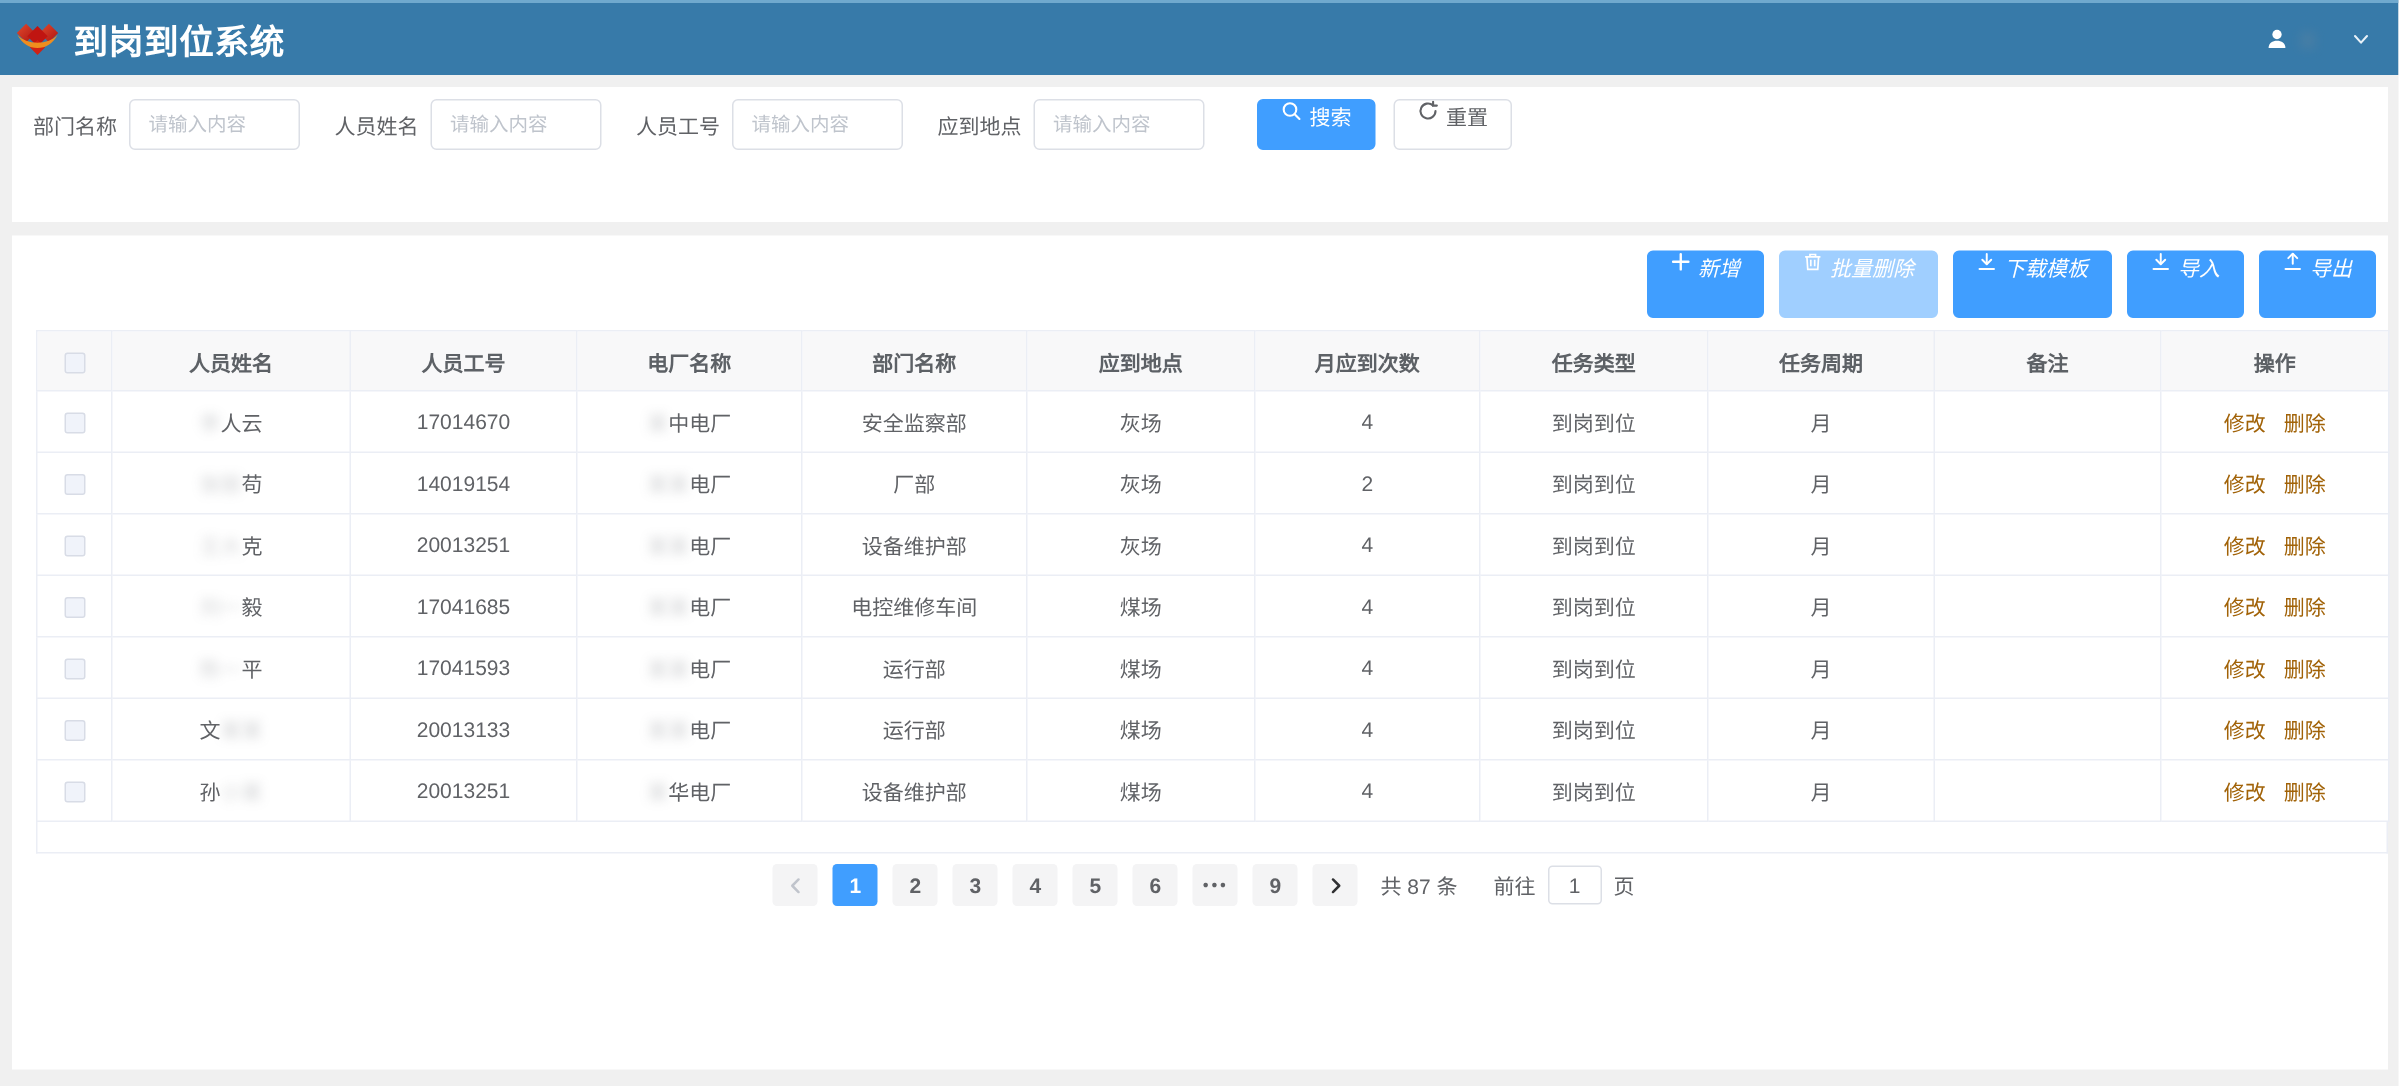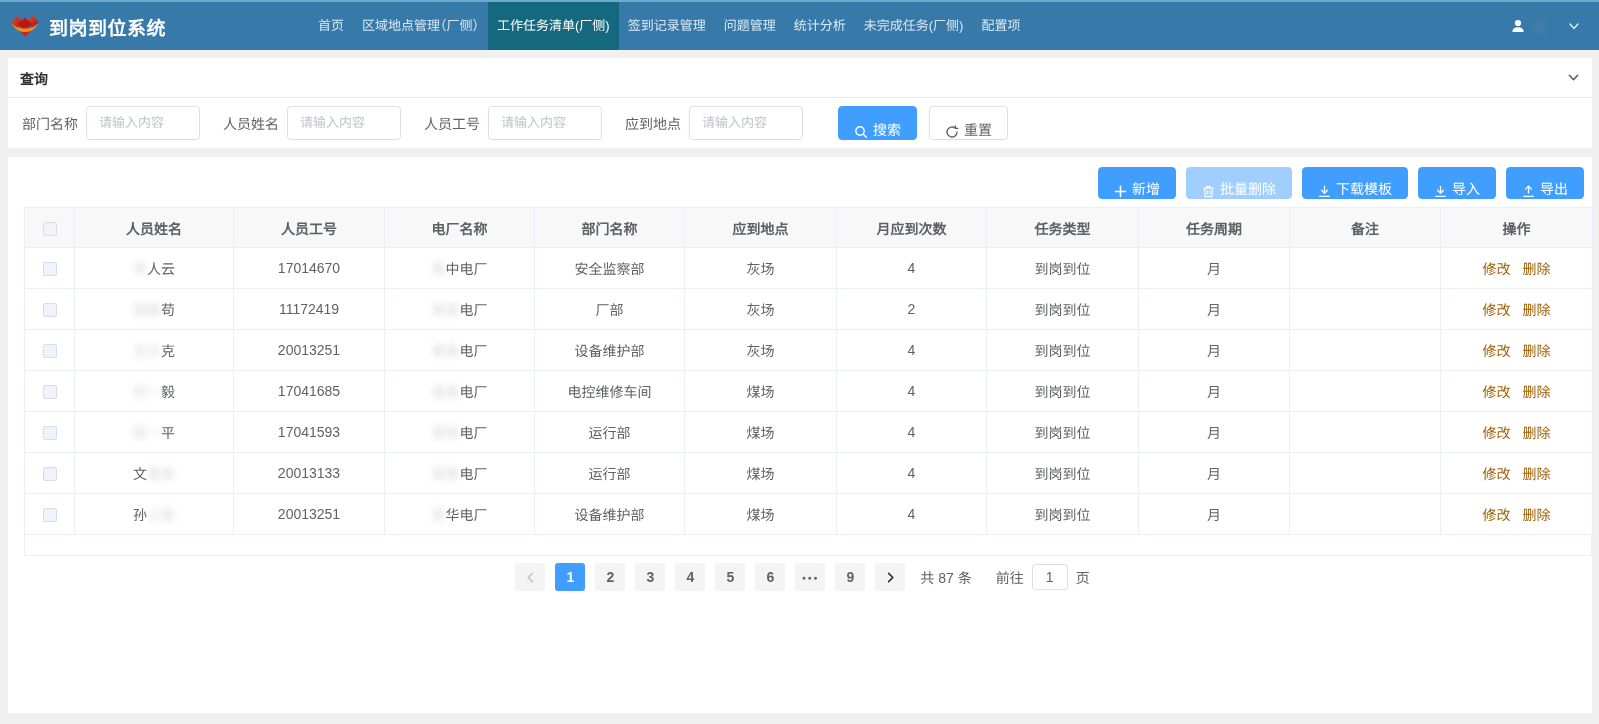--- a/index.html
+++ b/index.html
@@ -16,21 +16,21 @@
   svg { display: block; }
 
   
   .navbar {
     position: absolute; left: 0; top: 0; width: 1599px; height: 50px;
     background: var(--navbar-bg, #377aa9);
     border-top: 2px solid var(--navbar-topline, #70a9ce);
   }
   .brand { position: absolute; left: 10px; top: 0; height: 48px; display: flex; align-items: center; }
   .brand .logo { margin-right: 9px; }
-  .brand-title { color: #fff; font-size: 19px; font-weight: bold; letter-spacing: .5px; }
+  .brand-title { color: #fff; font-size: 23px; font-weight: bold; letter-spacing: .5px; }
   .nav { position: absolute; left: 309px; top: 0; height: 48px; display: flex; }
   .nav-item {
     height: 48px; line-height: 48px; padding: 0 9px;
     color: #d9e8f3; font-size: 13px; cursor: pointer; white-space: nowrap;
     font-feature-settings: 'halt' 1;
   }
   .nav-item.active { background: var(--navbar-active, #15697e); color: #fff; }
   .nav-right { position: absolute; right: 18px; top: 0; height: 48px; display: flex; align-items: center; }
   .nav-user { color: #cfe2ef; margin: 0 6px 0 6px; font-size: 13px; }
   .nav-right .chev { margin-left: 16px; color: #e8f1f8; }
@@ -49,33 +49,33 @@
   .q-label { margin-right: 8px; color: #606266; white-space: nowrap; }
   .q-input {
     width: 114px; height: 34px; border: 1px solid #dcdfe6; border-radius: 4px;
     padding: 0 12px; font-size: 13px; color: #606266; margin-right: 23px;
     outline: none; font-family: inherit; background: #fff;
   }
   .q-input::placeholder { color: #bfc4cc; }
 
   .btn {
     height: 34px; border-radius: 4px; border: 1px solid transparent;
-    display: inline-flex; align-items: flex-end; gap: 5px; padding: 0 15px;
+    display: inline-flex; align-items: flex-start; gap: 5px; padding: 0 15px;
     font-size: 14px; cursor: pointer; font-family: inherit; white-space: nowrap;
   }
   .btn-primary { background: var(--accent, #409eff); border-color: var(--accent, #409eff); color: #fff; }
   .btn-primary.disabled { background: var(--accent-disabled, #a0cfff); border-color: var(--accent-disabled, #a0cfff); cursor: not-allowed; }
   .btn-plain { background: #fff; border-color: #dcdfe6; color: #606266; }
   .btn-search { margin-left: 12px; }
   .btn-reset { margin-left: 12px; }
 
   
   .table-panel { top: 157px; height: 556px; padding: 0 8px; }
   .toolbar { padding-top: 10px; display: flex; justify-content: flex-end; gap: 10px; }
-  .toolbar .btn { height: 32px; }
+  .toolbar .btn { height: 45px; font-style: italic; }
 
   table.tbl {
     margin: 8px 0 0 8px; width: 1568px;
     border-collapse: collapse; table-layout: fixed;
   }
   .tbl th, .tbl td {
     border: 1px solid #ebeef5; text-align: center; overflow: hidden; white-space: nowrap;
   }
   .tbl th { height: 40px; background: #f8f8f9; color: #5d6166; font-weight: bold; font-size: 14px; }
   .tbl td { height: 41px; background: #fff; color: #606266; font-size: 14px; }
@@ -128,55 +128,37 @@
           </defs>
           <path d="M7.4 1.8 L13.6 8 L7.4 14.2 L1.2 8 Z" fill="url(#lgo)"></path>
           <path d="M22.6 1.8 L28.8 8 L22.6 14.2 L16.4 8 Z" fill="url(#lgo)"></path>
           <path d="M15 3.4 L21.8 10.2 L15 17 L8.2 10.2 Z" fill="#c01511"></path>
           <path d="M15 12.6 L20 17.6 L15 22.6 L10 17.6 Z" fill="#cf2114"></path>
           <path d="M1.6 9.2 C7.5 16.2 22.5 16.2 28.4 9.2 C25 15.4 20.6 18 15 18 C9.4 18 5 15.4 1.6 9.2 Z" fill="#ef8d1e"></path>
         </svg>
       </span>
       <span class="brand-title">到岗到位系统</span>
     </div>
-    <nav class="nav" id="nav-menu">
-        <div class="nav-item">首页</div>
-        <div class="nav-item">区域地点管理（厂侧）</div>
-        <div class="nav-item active">工作任务清单(厂侧)</div>
-        <div class="nav-item">签到记录管理</div>
-        <div class="nav-item">问题管理</div>
-        <div class="nav-item">统计分析</div>
-        <div class="nav-item">未完成任务(厂侧)</div>
-        <div class="nav-item">配置项</div>
-      </nav>
     <div class="nav-right">
       <span>
         <svg width="16" height="16" viewBox="0 0 16 16" fill="#fff">
           <circle cx="8" cy="5" r="3.1"></circle>
           <path d="M2.4 14 C2.4 10.6 5 9.2 8 9.2 C11 9.2 13.6 10.6 13.6 14 Z"></path>
         </svg>
       </span>
       <span class="nav-user redact">某</span>
       <span class="chev">
         <svg width="14" height="14" viewBox="0 0 14 14" fill="none" stroke="currentColor" stroke-width="1.4" stroke-linecap="round" stroke-linejoin="round">
           <polyline points="3,5 7,9.4 11,5"></polyline>
         </svg>
       </span>
     </div>
   </header>
 
   <section class="panel query-panel">
-    <div class="qp-head">
-      <span class="qp-title">查询</span>
-      <span class="chev">
-        <svg width="13" height="13" viewBox="0 0 14 14" fill="none" stroke="currentColor" stroke-width="1.6" stroke-linecap="round" stroke-linejoin="round">
-          <polyline points="2.5,4.5 7,9.5 11.5,4.5"></polyline>
-        </svg>
-      </span>
-    </div>
     <div class="qp-form" id="query-form">
         <span class="q-label">部门名称</span>
         <input class="q-input" type="text" placeholder="请输入内容" style="">
         <span class="q-label">人员姓名</span>
         <input class="q-input" type="text" placeholder="请输入内容" style="">
         <span class="q-label">人员工号</span>
         <input class="q-input" type="text" placeholder="请输入内容" style="">
         <span class="q-label">应到地点</span>
         <input class="q-input" type="text" placeholder="请输入内容" style="">
         <button class="btn btn-primary btn-search">
@@ -291,21 +273,21 @@
             <td>灰场</td>
             <td>4</td>
             <td>到岗到位</td>
             <td>月</td>
             <td></td>
             <td><a class="op-link">修改</a><a class="op-link">删除</a></td>
           </tr>
           <tr>
             <td><span class="cb"></span></td>
             <td><span class="redact">张丽</span><span>苟</span></td>
-            <td>11172419</td>
+            <td>14019154</td>
             <td><span class="redact">某某</span><span>电厂</span></td>
             <td>厂部</td>
             <td>灰场</td>
             <td>2</td>
             <td>到岗到位</td>
             <td>月</td>
             <td></td>
             <td><a class="op-link">修改</a><a class="op-link">删除</a></td>
           </tr>
           <tr>

